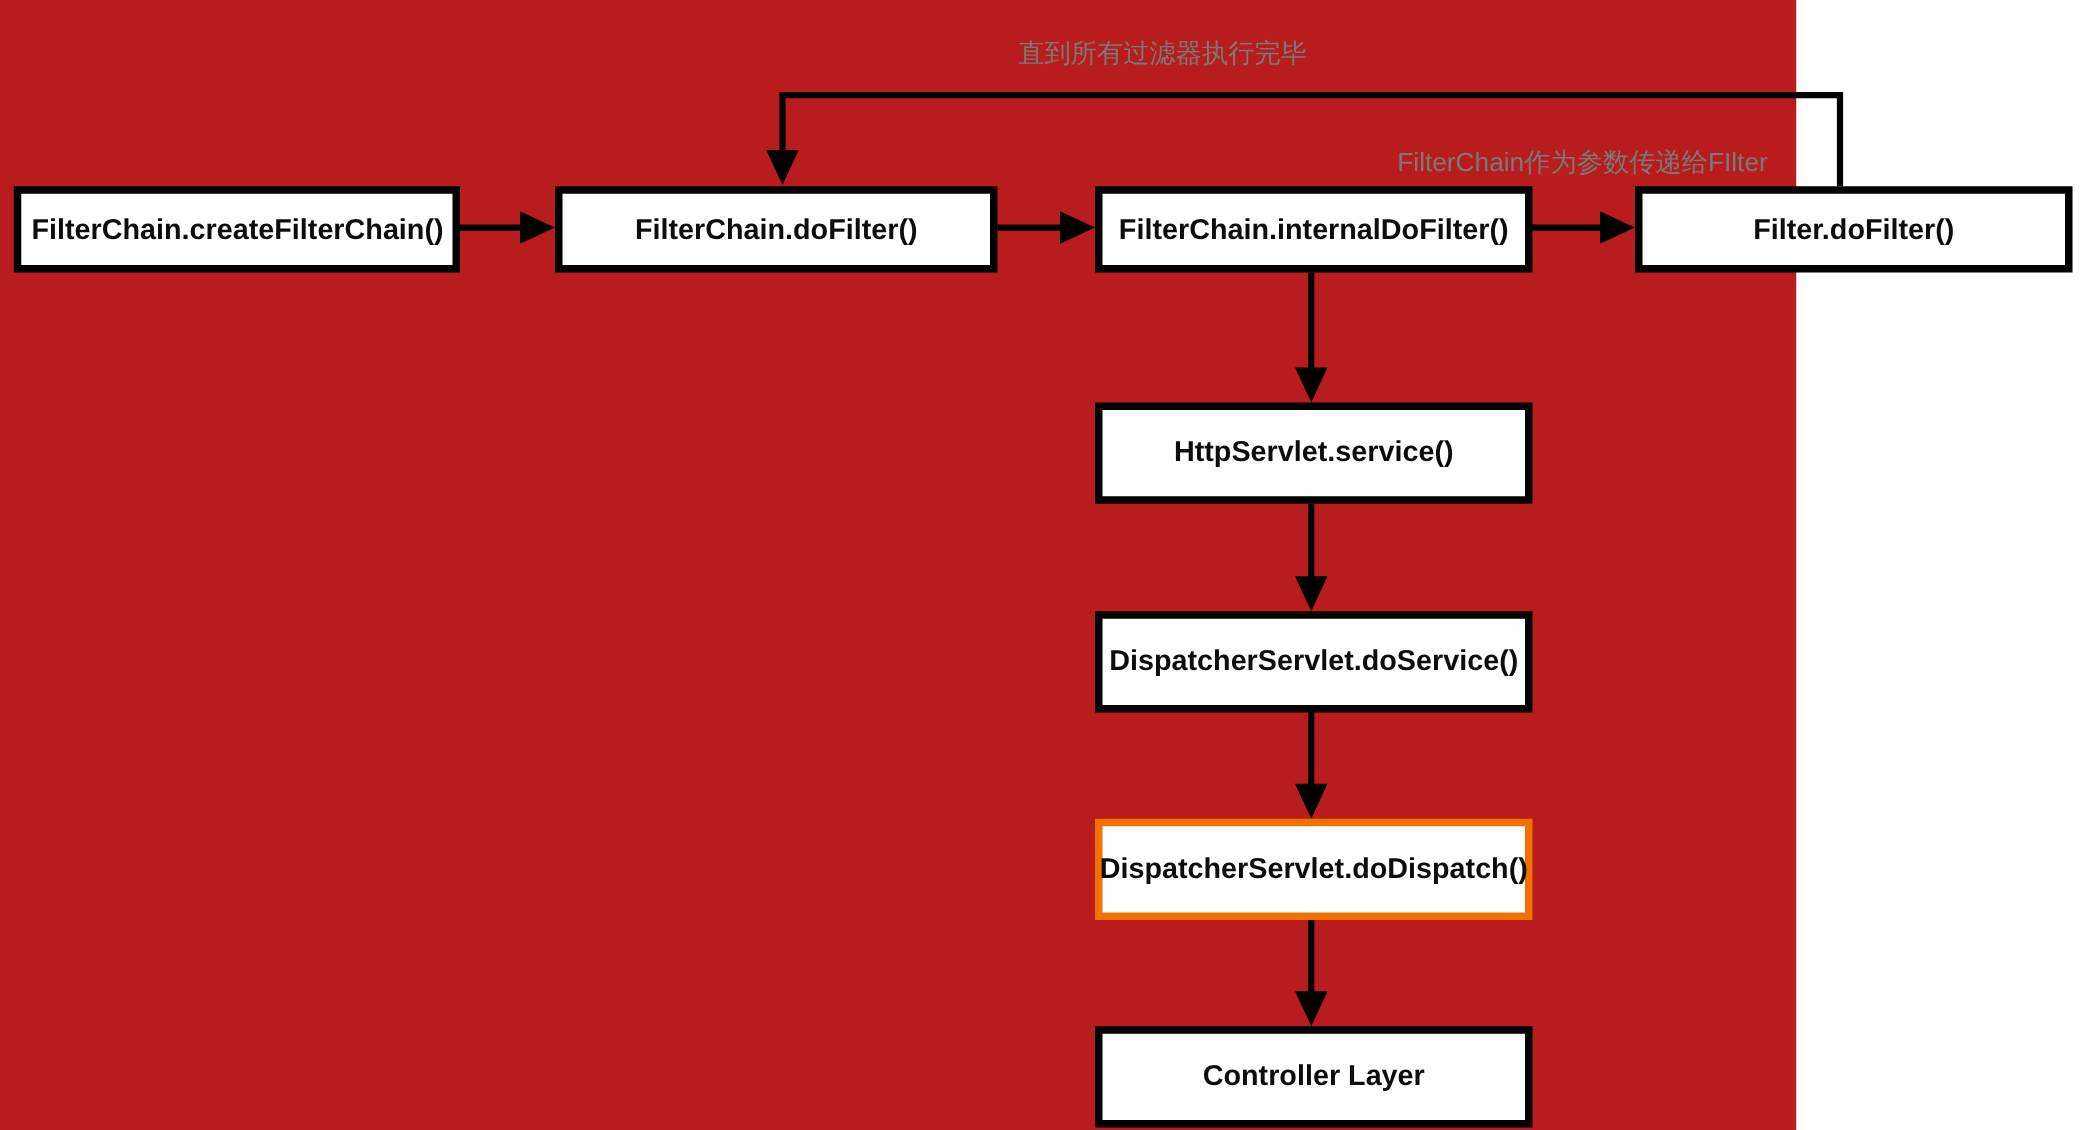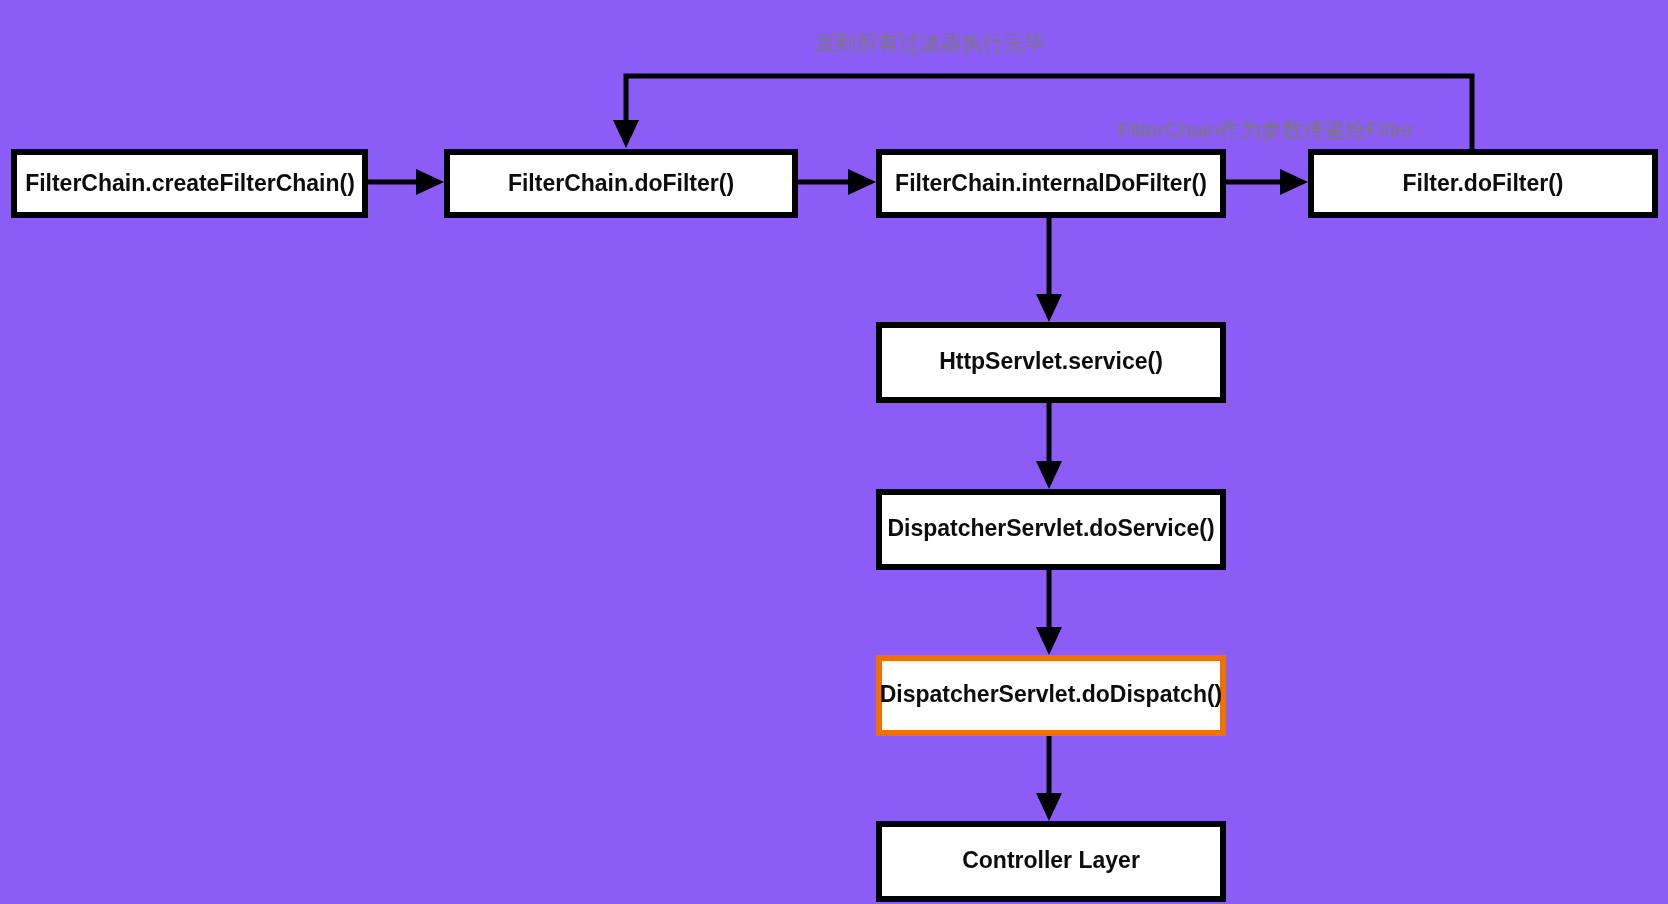--- a/index.html
+++ b/index.html
@@ -9,23 +9,23 @@
     background: #ffffff;
   }
   body {
     width: 1668px;
     height: 904px;
     overflow: hidden;
     font-family: "Liberation Sans", "DejaVu Sans", sans-serif;
   }
   #diagram-root {
     position: relative;
-    width: 1668px;
+    width: 1437px;
     height: 904px;
-    background: #8b5cf6;
+    background: #b91c1c;
   }
   svg#flow-svg {
     display: block;
     width: 1668px;
     height: 904px;
   }
   .node-rect {
     fill: #ffffff;
     stroke: #000000;
     stroke-width: 6;

